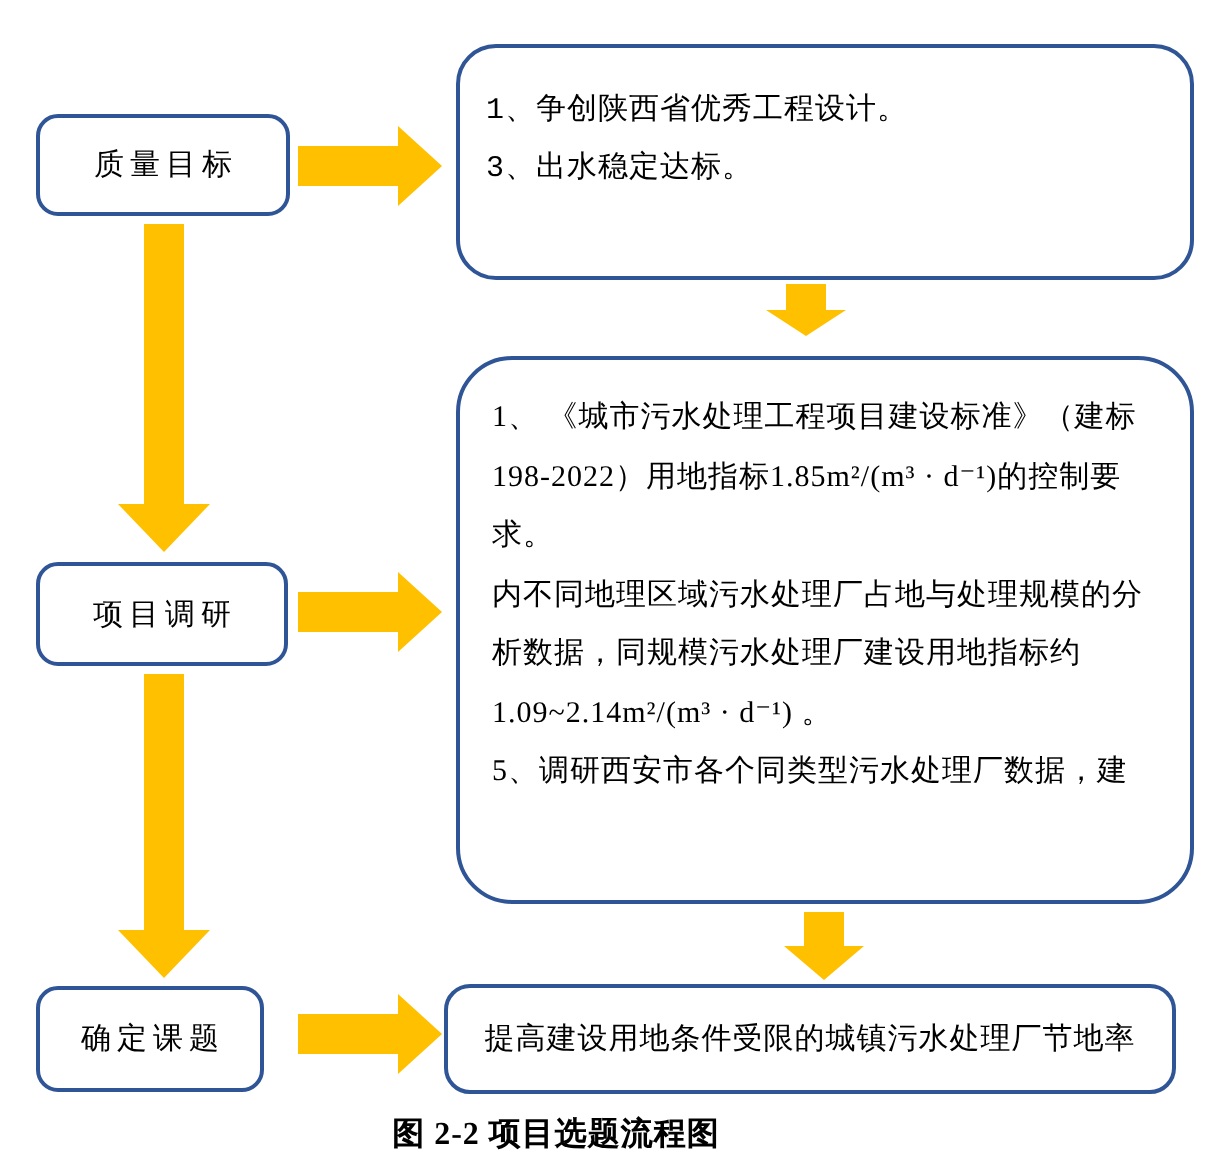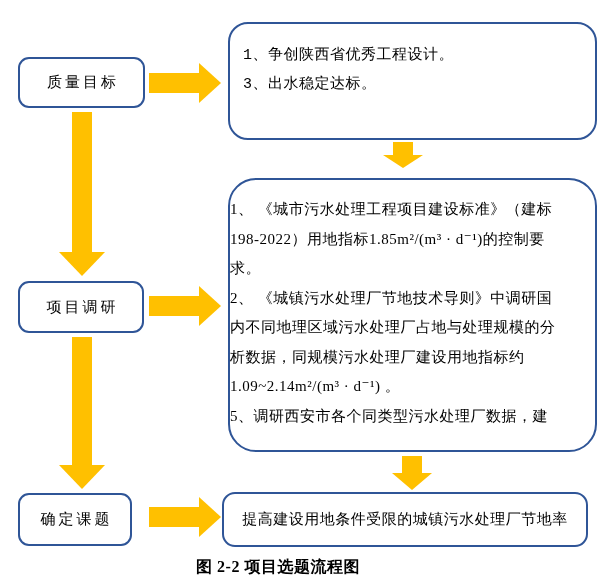--- a/index.html
+++ b/index.html
@@ -29,21 +29,21 @@
   
   .rbox{
     position:absolute;
     border:2px solid var(--box-border);
     background:var(--background);
     box-sizing:border-box;
     font-size:15px;
   }
   #rbox1{left:228px;top:22px;width:369px;height:118px;border-radius:20px;padding:17px 10px 0 13px;}
   #rbox1 .dline{line-height:29px;letter-spacing:0.5px;white-space:nowrap;font-family:Liberation Mono, monospace;}
-  #rbox2{left:228px;top:178px;width:369px;height:274px;border-radius:28px;padding:15px 10px 0 0;}
+  #rbox2{left:228px;top:178px;width:369px;height:274px;border-radius:28px;padding:15px 10px 0 16px;}
   #rbox2 .dline{line-height:29.5px;letter-spacing:0.5px;white-space:nowrap;}
   #rbox3{left:222px;top:492px;width:366px;height:55px;border-radius:13px;
     display:flex;align-items:center;justify-content:center;letter-spacing:0.5px;text-align:center;}
 
   
   .arrow{position:absolute;display:block;}
   .ashape{fill:var(--arrow);stroke:none;}
 
   .caption{
     position:absolute;left:0;top:557px;width:556px;
@@ -67,21 +67,20 @@
 
   <div class="rbox" id="rbox1">
     <div class="dline">1、争创陕西省优秀工程设计。</div>
     <div class="dline">3、出水稳定达标。</div>
   </div>
 
   <div class="rbox" id="rbox2">
     <div class="dline">1、 《城市污水处理工程项目建设标准》（建标</div>
     <div class="dline">198-2022）用地指标1.85m²/(m³ · d⁻¹)的控制要</div>
     <div class="dline">求。</div>
-    <div class="dline">2、 《城镇污水处理厂节地技术导则》中调研国</div>
     <div class="dline">内不同地理区域污水处理厂占地与处理规模的分</div>
     <div class="dline">析数据，同规模污水处理厂建设用地指标约</div>
     <div class="dline">1.09~2.14m²/(m³ · d⁻¹) 。</div>
     <div class="dline">5、调研西安市各个同类型污水处理厂数据，建</div>
   </div>
 
   <div class="rbox" id="rbox3">
     <span>提高建设用地条件受限的城镇污水处理厂节地率</span>
   </div>
 

